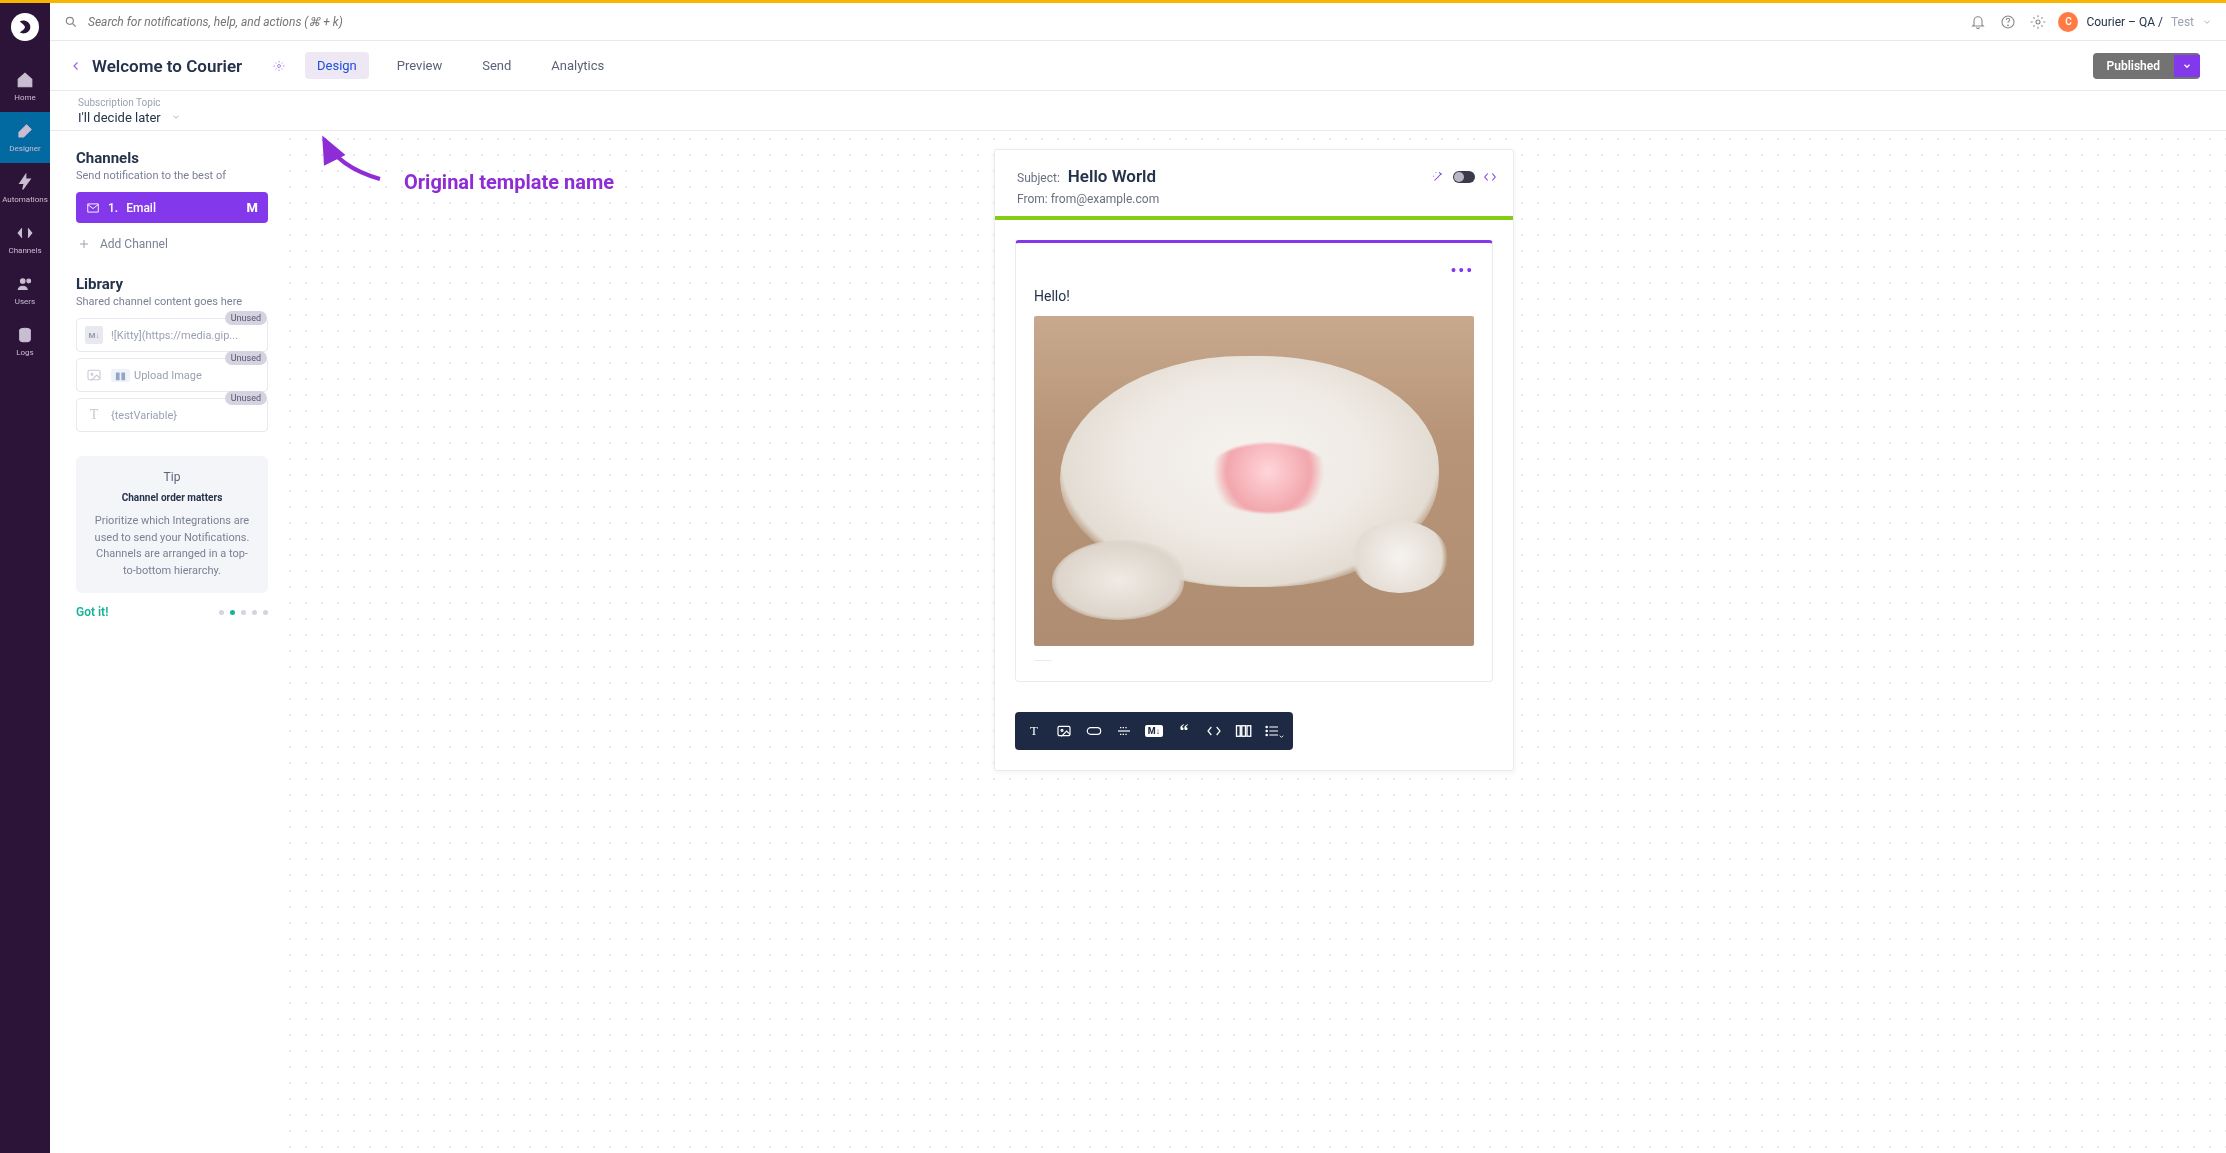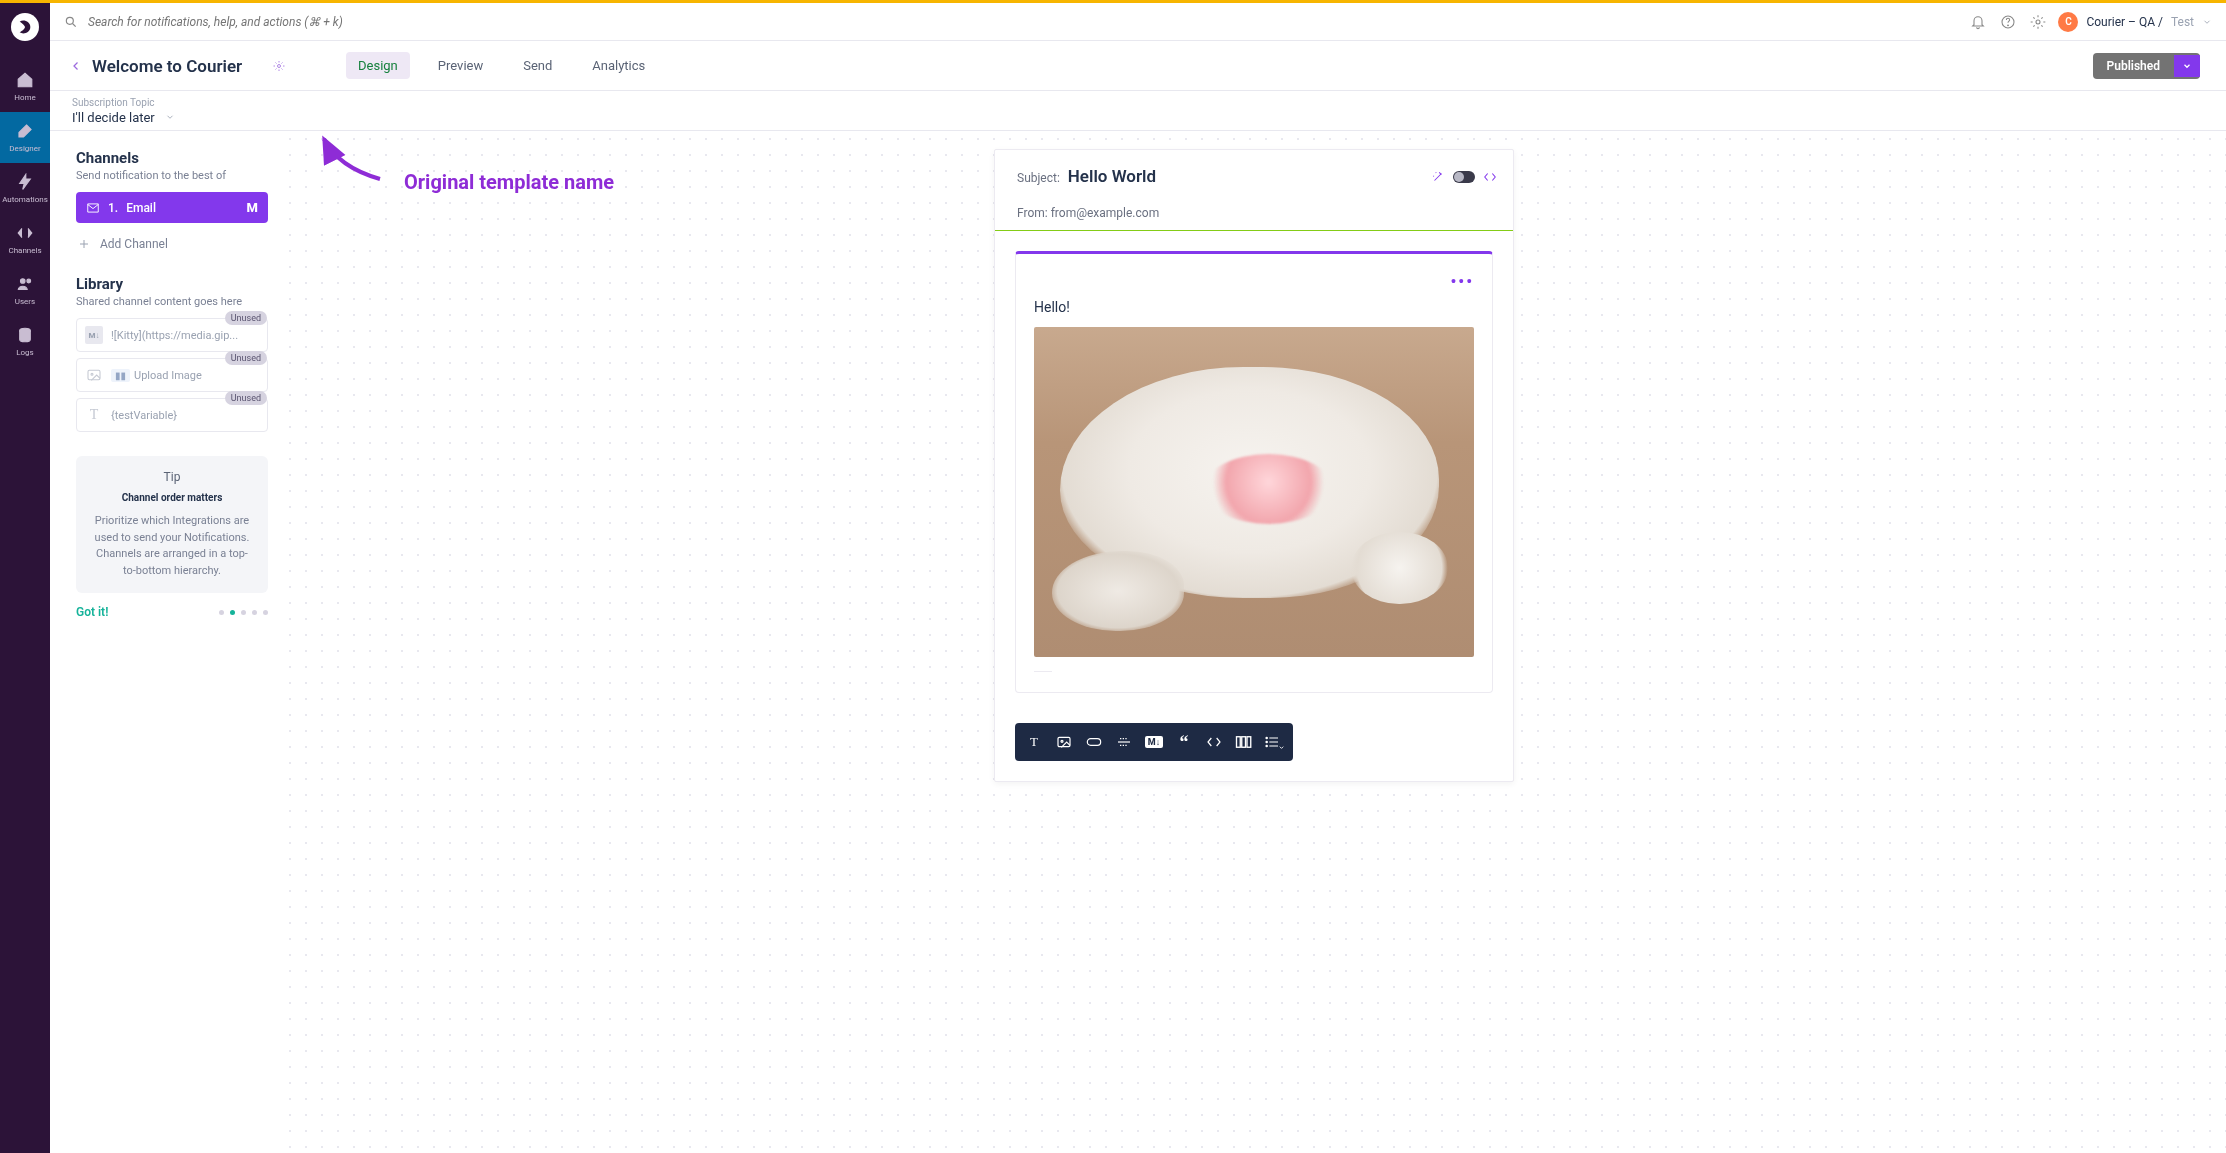--- a/index.html
+++ b/index.html
@@ -25,27 +25,27 @@
   .workspace{display:flex;align-items:center;gap:8px;font-size:12px;color:#24324b;cursor:pointer;}
   .avatar{width:20px;height:20px;border-radius:50%;background:#ff7a45;color:#fff;display:flex;align-items:center;justify-content:center;font-size:10px;font-weight:600;}
   .ws-sub{color:#9aa2b1;}
   
   .header{height:50px;border-bottom:1px solid #e8e8ef;display:flex;align-items:center;padding:0 26px 0 20px;gap:20px;}
   .title-block{display:flex;align-items:center;gap:10px;min-width:215px;font-weight:600;font-size:17px;color:#24324b;}
   .title-block svg{width:12px;height:12px;stroke:#9c6ade;fill:none;}
   .gear{margin-left:auto;}
   .tabs{display:flex;gap:16px;font-size:13px;color:#5a6375;}
   .tab{padding:6px 12px;border-radius:4px;cursor:pointer;}
-  .tab.active{background:#eee8f5;color:#15803d;margin-left:41px;}
+  .tab.active{background:#eee8f5;color:#1d4ed8;}
   .header .spacer{flex:1;}
   .publish{display:flex;align-items:center;background:#737373;border-radius:4px;color:#fff;font-size:12px;font-weight:600;overflow:hidden;text-align:center;}
   .publish .lbl{padding:6px 14px;}
   .publish .caret{background:#8338ec;padding:6px 8px;display:flex;align-items:center;}
   
-  .subhead{height:40px;border-bottom:1px solid #e8e8ef;display:flex;align-items:center;padding:0 22px;font-size:12px;color:#24324b;}
+  .subhead{height:40px;border-bottom:1px solid #e8e8ef;display:flex;align-items:center;padding:0 28px;font-size:12px;color:#24324b;}
   .topic{display:flex;flex-direction:column;gap:2px;}
   .topic .lbl{font-size:10px;color:#9aa2b1;}
   .topic .val{display:flex;align-items:center;gap:10px;font-size:13px;color:#24324b;}
   
   .body{flex:1;display:flex;overflow:hidden;}
   .side{width:232px;padding:18px 14px 18px 26px;background:#fff;overflow-y:auto;font-size:12px;color:#5a6375;}
   .side h3{font-size:15px;font-weight:700;color:#24324b;margin-bottom:2px;}
   .side .sub{font-size:11px;color:#7a8194;margin-bottom:10px;}
   .channel{background:#8338ec;color:#fff;border-radius:4px;padding:8px 10px;display:flex;align-items:center;gap:8px;font-size:12px;font-weight:500;margin-bottom:10px;}
   .channel .mail{margin-left:auto;font-weight:800;font-size:13px;}
@@ -58,21 +58,21 @@
   .tip .t1{font-size:12px;color:#5a6375;margin-bottom:8px;}
   .tip .t2{font-size:10px;font-weight:700;color:#24324b;margin-bottom:10px;}
   .tip .t3{font-size:11px;color:#7a8194;line-height:1.5;}
   .dots-row{display:flex;align-items:center;gap:6px;margin-top:12px;}
   .got{color:#16b39a;font-size:12px;font-weight:600;margin-right:auto;}
   .dot{width:5px;height:5px;border-radius:50%;background:#d6d3e0;}
   .dot.active{background:#16b39a;}
   
   .canvas{flex:1;position:relative;overflow:auto;background:radial-gradient(circle,#e8e8ef 1px,transparent 1px);background-size:16px 16px;}
   .email{width:520px;margin:18px auto 40px;background:#fff;border:1px solid #eceaf1;border-radius:2px;box-shadow:0 2px 6px rgba(0,0,0,0.05);}
-  .em-head{padding:16px 22px 10px;font-size:12px;color:#6a7080;border-bottom:1px solid #84cc16;display:flex;flex-direction:column;gap:20px;position:relative;}
+  .em-head{padding:16px 22px 10px;font-size:12px;color:#6a7080;border-bottom:4px solid #84cc16;display:flex;flex-direction:column;gap:6px;position:relative;}
   .subject-row{display:flex;align-items:baseline;gap:8px;}
   .subject-row .sl{font-size:12px;color:#6a7080;}
   .subject-row .sv{font-size:17px;font-weight:600;color:#24324b;}
   .head-icons{position:absolute;right:16px;top:20px;display:flex;align-items:center;gap:8px;}
   .toggle{width:22px;height:12px;border-radius:8px;background:#3a3a4a;position:relative;}
   .toggle:after{content:"";position:absolute;left:1px;top:1px;width:10px;height:10px;border-radius:50%;background:#b8b8c5;}
   .em-body{padding:20px;}
   .msg-card{background:#fff;border:1px solid #eceaf1;border-radius:4px;border-top:3px solid #8338ec;padding:18px;}
   .msg-card .more{text-align:right;color:#8338ec;letter-spacing:2px;font-weight:800;margin-bottom:8px;}
   .hello{font-size:14px;color:#24324b;margin-bottom:12px;}

